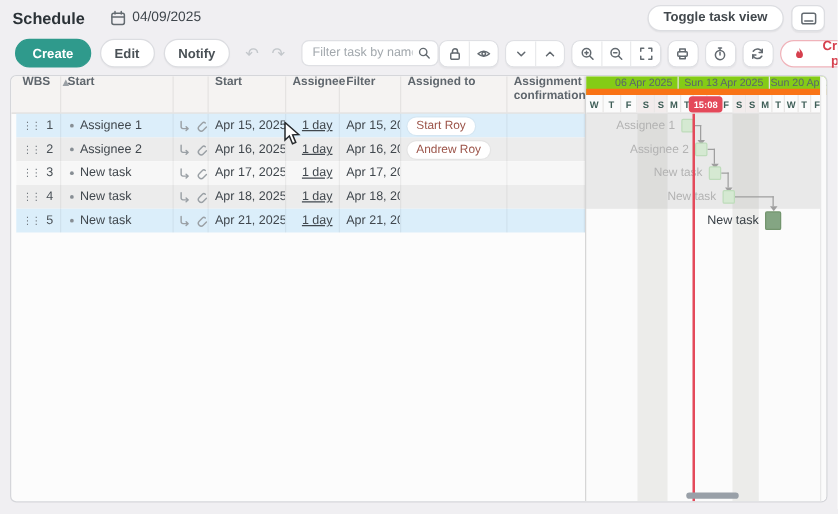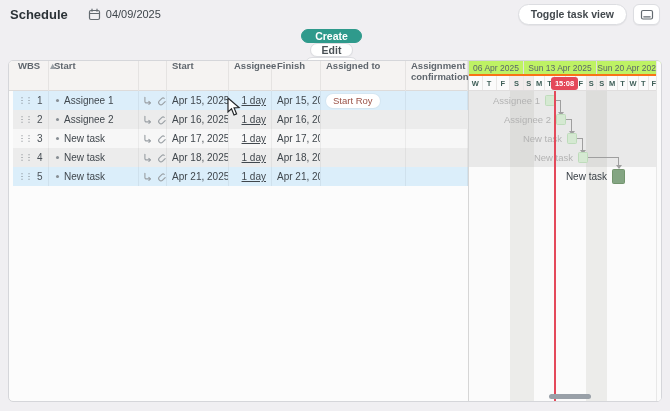--- a/index.html
+++ b/index.html
@@ -21,21 +21,21 @@
   .top-right { margin-left:auto; display:flex; align-items:center; gap:6px; }
   .btn-toggle {
     height:21px; padding:0 12px; border-radius:11px; border:1px solid #dcdde1;
     background:#fff; font-size:10.5px; color:#43494e; font-family:inherit;
     box-shadow:0 1px 1px rgba(0,0,0,0.05); cursor:pointer; font-weight:600;
   }
   .btn-sq { width:27px; height:21px; border-radius:6px; border:1px solid #dcdde1; background:#fff;
     display:flex; align-items:center; justify-content:center; box-shadow:0 1px 1px rgba(0,0,0,0.05); cursor:pointer;}
 
   
-  .toolbar { position:absolute; left:0; top:29px; right:0; height:27px; display:flex; align-items:center; padding:0 12px;flex-direction:column; }
+  .toolbar { position:absolute; left:0; top:29px; right:0; height:27px; display:flex; align-items:center; padding:0 12px; }
   .btn { height:23px; border-radius:12px; font-size:10.5px; font-weight:600; font-family:inherit; cursor:pointer; }
   .btn-create { background:#2f9a8c; color:#fff; border:1px solid #2f9a8c; padding:0 13px; margin-right:7px; }
   .btn-plain { background:#fff; color:#4a5156; border:1px solid #dcdde1; padding:0 11px; margin-right:7px; box-shadow:0 1px 1px rgba(0,0,0,0.04); }
   .hist { font-size:13px; color:#c3c7cb; margin:0 5px; cursor:default; line-height:23px; }
   .filter-wrap { position:relative; margin-left:8px; }
   .filter-input { width:110px; height:21px; border:1px solid #dfe0e4; border-radius:6px; background:#fff;
     font-size:10px; font-family:inherit; padding:0 20px 0 8px; color:#40474d; }
   .filter-input::placeholder { color:#a2a8ad; }
   .filter-search { position:absolute; right:6px; top:5px; }
   .tb-right { margin-left:auto; display:flex; align-items:center; gap:5px; }
@@ -62,21 +62,21 @@
     border-right:1px solid rgba(0,0,0,0.05); height:19px; white-space:nowrap; overflow:hidden; }
   .tc.right { justify-content:flex-end; padding-right:5px;text-decoration:underline; }
   .drag { font-size:8px; color:#70777d; letter-spacing:-1px; margin-right:5px; cursor:grab; line-height:8px; }
   .rownum { color:#495056; }
   .bullet { width:3px; height:3px; border-radius:50%; background:#878e94; margin:0 5px 0 2px; flex:none; }
   .rowicons { display:flex; gap:4px; align-items:center; padding-left:4px; }
   .chip { background:#fff; border-radius:8px; padding:1.5px 7px; font-size:9.5px; color:#9b5348; box-shadow:0 0 0 1px rgba(0,0,0,0.03); }
 
   
   .gantt { position:absolute; left:459px; top:0; width:193px; height:100%; border-left:1px solid #d6d6d6; background:#fbfbfb; }
-  .g-weeks { display:flex; height:15px; background:#bef264; border-bottom:2px solid #f97316; }
+  .g-weeks { display:flex; height:15px; background:#84cc16; border-bottom:5px solid #f97316;padding-left:19px; }
   .g-week { border-right:1px solid #e3e1e0; font-size:8.5px; color:#5b656b; display:flex; align-items:center;
     justify-content:center; white-space:nowrap; overflow:hidden; flex:none; }
   .g-days { display:flex; height:15px; border-bottom:1px solid #e0dede; background:#fbfbfb; position:relative; }
   .g-day { border-right:1px solid #e9e7e6; font-size:7.5px; font-weight:bold; color:#3f5f58; display:flex;
     align-items:center; justify-content:center; flex:none; height:100%; }
   .g-day.wkend { background:#f2ecec; }
   .badge { position:absolute; left:82px; top:1px; width:27px; height:13px; background:#e4495a; color:#fff;
     font-size:7.5px; font-weight:bold; border-radius:3px; display:flex; align-items:center; justify-content:center; z-index:6; }
   .g-body { position:absolute; left:0; top:30px; right:0; bottom:0; }
   .band { position:absolute; top:0; bottom:0; background:#ececea; z-index:1; }
@@ -227,21 +227,21 @@
         <span>Start</span>
       </div>
     <div class="th"></div>
     <div class="th">
         <span>Start</span>
       </div>
     <div class="th">
         <span>Assignee</span>
       </div>
     <div class="th">
-        <span>Finish</span>
+        <span>Filter</span>
       </div>
     <div class="th">
         <span>Assigned to</span>
       </div>
     <div class="th">
         <span style="white-space:normal">Assignment confirmation</span>
       </div>
   </div>
   <div class="tbody" id="rows">
       <div class="trow tgrid" style="background: rgb(220, 238, 250);">
@@ -284,20 +284,23 @@
             <path d="M2 1 v4.5 a1.5 1.5 0 0 0 1.5 1.5 H7.6"></path>
             <path d="M6.2 5.5 L7.8 7 L6.2 8.5"></path>
           </svg>
           <svg class="ic" style="stroke:#9aa0a5" width="10" height="10" viewBox="0 0 10 10">
             <path d="M7.6 2.2 a1.7 1.7 0 0 0 -2.4 0 L2.5 4.9 a2.4 2.4 0 0 0 3.4 3.4 L8.6 5.6"></path>
           </svg>
         </div>
         <div class="tc">Apr 16, 2025</div>
         <div class="tc right">1 day</div>
         <div class="tc">Apr 16, 2025</div>
+        <div class="tc">
+          <span class="chip">Andrew Roy</span>
+        </div>
         <div class="tc"></div>
       </div>
       <div class="trow tgrid" style="background: rgb(247, 247, 247);">
         <div class="tc">
           <span class="drag">⋮⋮</span>
           <span class="rownum">3</span>
         </div>
         <div class="tc">
           <span class="bullet"></span>
           <span>New task</span>

